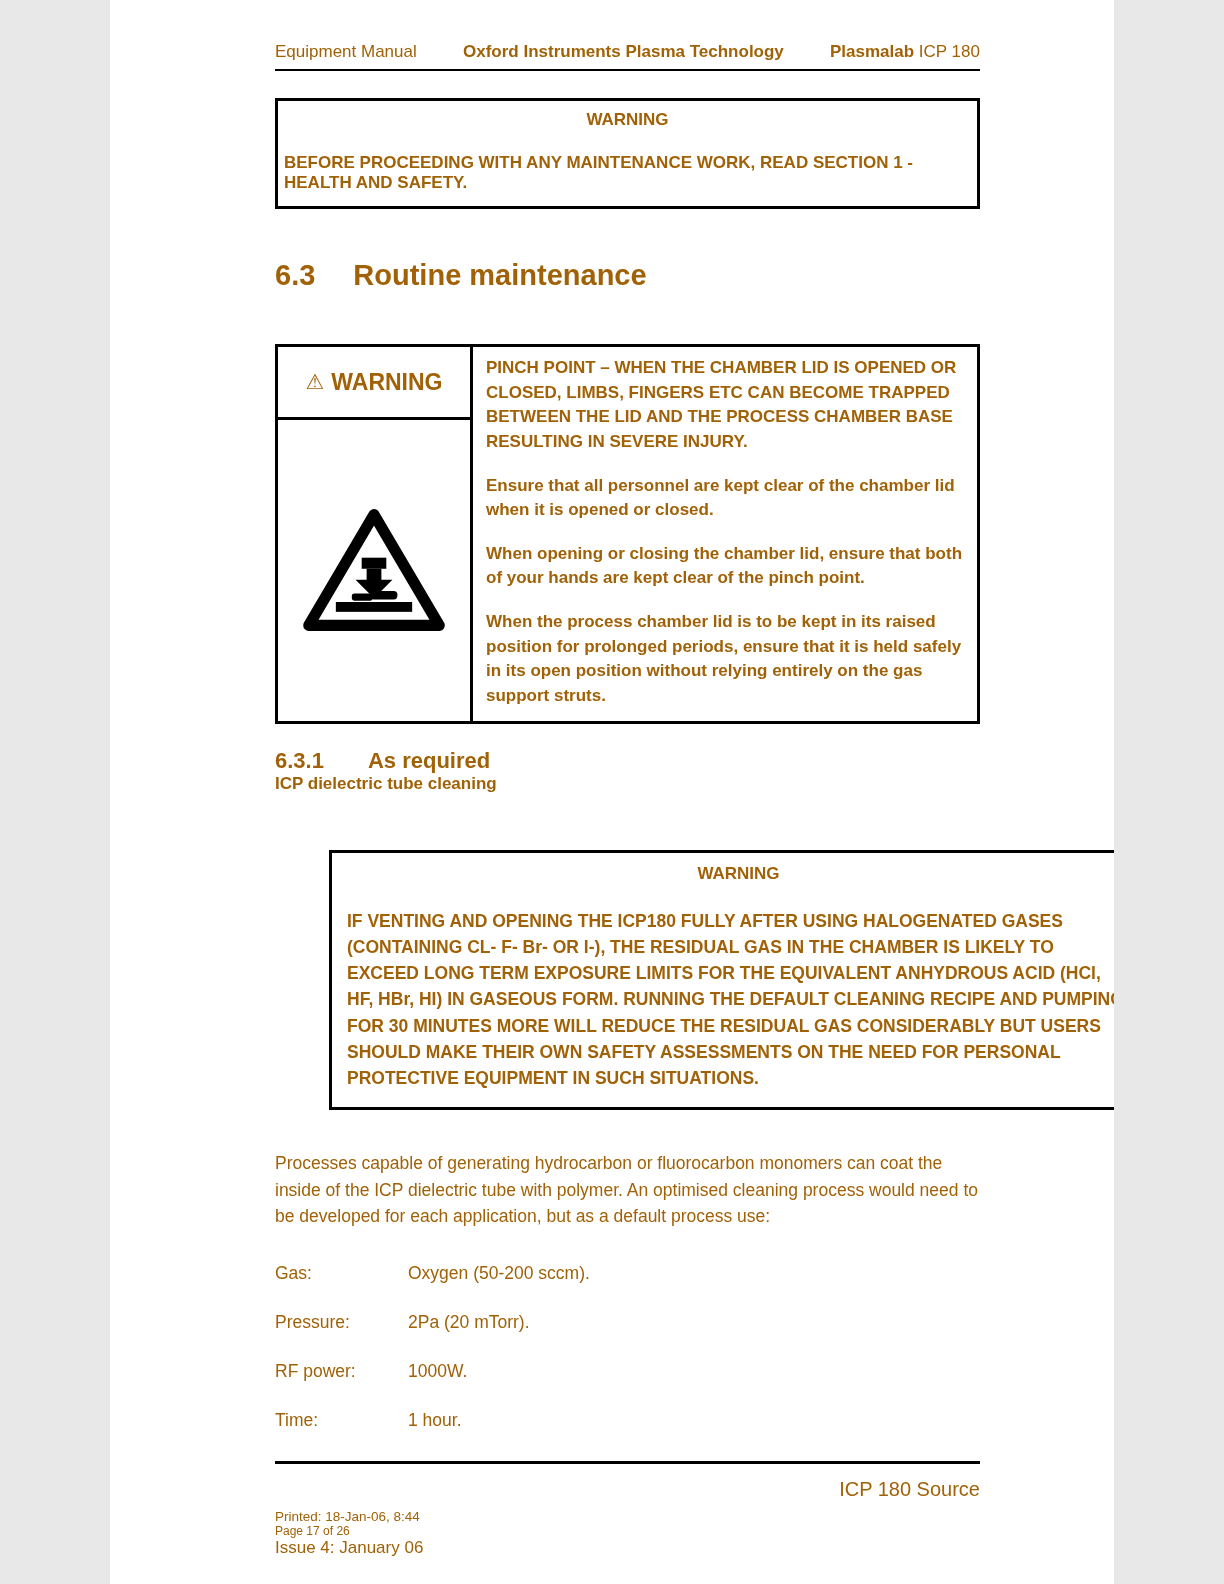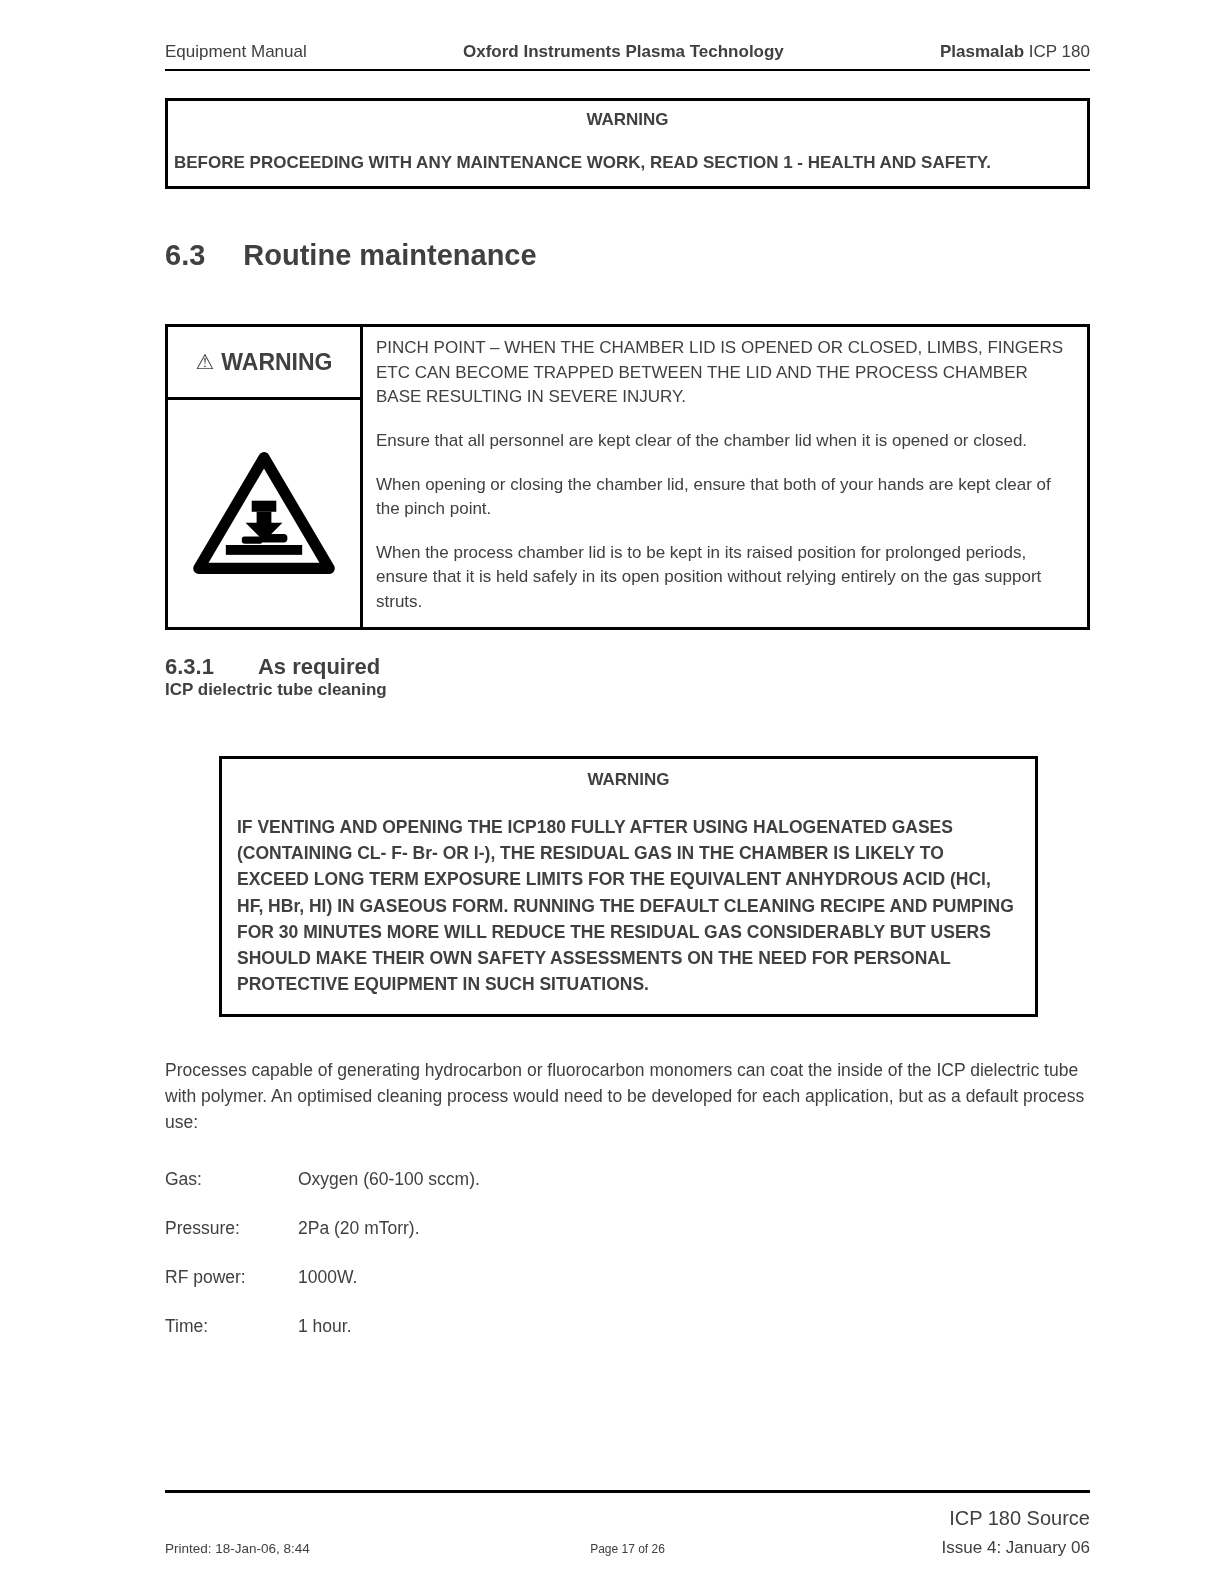--- a/index.html
+++ b/index.html
@@ -1,19 +1,19 @@
 <!DOCTYPE html>
 <html><head>
 <meta charset="utf-8">
 <style>
   * { margin:0; padding:0; box-sizing:border-box; }
   html,body { background:#e8e8e8; }
   .page {
-    width:1224px; height:1584px; position:relative;
-    background:#ffffff; color:#404040;
+    width:1004px; height:1584px; position:relative;
+    background:#ffffff; color:#a16207;
     font-family:"Liberation Sans", sans-serif;
     margin:0 auto; overflow:hidden;
   }
   .content { padding:42px 134px 0 165px; }
 
   
   .hdr { display:flex; justify-content:space-between; align-items:baseline; font-size:17px; }
   .hdr .c { font-weight:bold; }
   .hdr .r b { font-weight:bold; }
   .hdr-rule { border:none; border-top:2px solid #000; margin-top:7px; }
@@ -26,21 +26,21 @@
   
   .sec-h { display:flex; gap:38px; font-size:29px; font-weight:bold; margin-top:50px; }
 
   
   .pinch { display:flex; border:3px solid #000; margin-top:52px; }
   .pinch-left { width:195px; border-right:3px solid #000; display:flex; flex-direction:column; flex-shrink:0; }
   .pinch-label { height:73px; border-bottom:3px solid #000; display:flex; align-items:center; justify-content:center; gap:7px; font-size:23px; font-weight:bold; }
   .pinch-label .tri { font-size:21px; font-weight:normal; }
   .pinch-iconcell { flex:1; display:flex; align-items:center; justify-content:center; padding:12px 0; }
   .pinch-right { flex:1; padding:9px 14px 12px 13px; }
-  .pinch-right p { font-weight:normal; font-size:17px; line-height:1.45; margin-bottom:19px; }
+  .pinch-right p { font-weight:bold; font-size:17px; line-height:1.45; margin-bottom:19px; }
   .pinch-right p:last-child { margin-bottom:0; }
 
   
   .subsec-h { display:flex; gap:44px; font-size:22px; font-weight:bold; margin-top:24px; }
   .mini-h { font-size:17px; font-weight:bold; }
 
   
   .warnbox2 { border:3px solid #000; margin-top:56px; margin-left:54px; width:819px; padding:11px 15px 16px 15px; }
   .warnbox2 .wtitle { text-align:center; font-weight:bold; font-size:17px; }
   .warnbox2 .wbody  { font-weight:bold; font-size:17.5px; line-height:1.5; margin-top:24px; }
@@ -48,21 +48,21 @@
   
   .bodypara { margin-top:40px; font-size:17.5px; line-height:1.5; }
   .params { margin-top:34px; }
   .param-row { display:flex; font-size:17.5px; margin-bottom:28px; }
   .param-row .pl { width:133px; flex-shrink:0; }
 
   
   .footer { position:absolute; left:165px; right:134px; bottom:26px; }
   .foot-rule { border:none; border-top:3px solid #000; }
   .foot-doc { text-align:right; font-size:20px; margin-top:14px; }
-  .foot-row { display:flex; align-items:baseline; margin-top:8px; }
+  .foot-row { display:flex; align-items:baseline; margin-top:8px;flex-direction:column; }
   .foot-row .fl { flex:1; text-align:left; font-size:13.5px; }
   .foot-row .fc { flex:1; text-align:center; font-size:12px; }
   .foot-row .fr { flex:1; text-align:right; font-size:17px; }
 </style>
 </head>
 <body>
 
 <div class="page">
   <div class="content">
 
@@ -119,21 +119,21 @@
     <div class="warnbox2">
       <div class="wtitle">WARNING</div>
       <div class="wbody">IF VENTING AND OPENING THE ICP180 FULLY AFTER USING HALOGENATED GASES (CONTAINING CL- F- Br- OR I-), THE RESIDUAL GAS IN THE CHAMBER IS LIKELY TO EXCEED LONG TERM EXPOSURE LIMITS FOR THE EQUIVALENT ANHYDROUS ACID (HCl, HF, HBr, HI) IN GASEOUS FORM.  RUNNING THE DEFAULT CLEANING RECIPE AND PUMPING FOR 30 MINUTES MORE WILL REDUCE THE RESIDUAL GAS CONSIDERABLY BUT USERS SHOULD MAKE THEIR OWN SAFETY ASSESSMENTS ON THE NEED FOR PERSONAL PROTECTIVE EQUIPMENT IN SUCH SITUATIONS.</div>
     </div>
 
     <p class="bodypara">Processes capable of generating hydrocarbon or fluorocarbon monomers can coat the inside of the ICP dielectric tube with polymer. An optimised cleaning process would need to be developed for each application, but as a default process use:</p>
 
     <div class="params">
       <div class="param-row">
         <span class="pl">Gas:</span>
-        <span class="pv">Oxygen (60-100 sccm).</span>
+        <span class="pv">Oxygen (50-200 sccm).</span>
       </div>
       <div class="param-row">
         <span class="pl">Pressure:</span>
         <span class="pv">2Pa (20 mTorr).</span>
       </div>
       <div class="param-row">
         <span class="pl">RF power:</span>
         <span class="pv">1000W.</span>
       </div>
       <div class="param-row">

